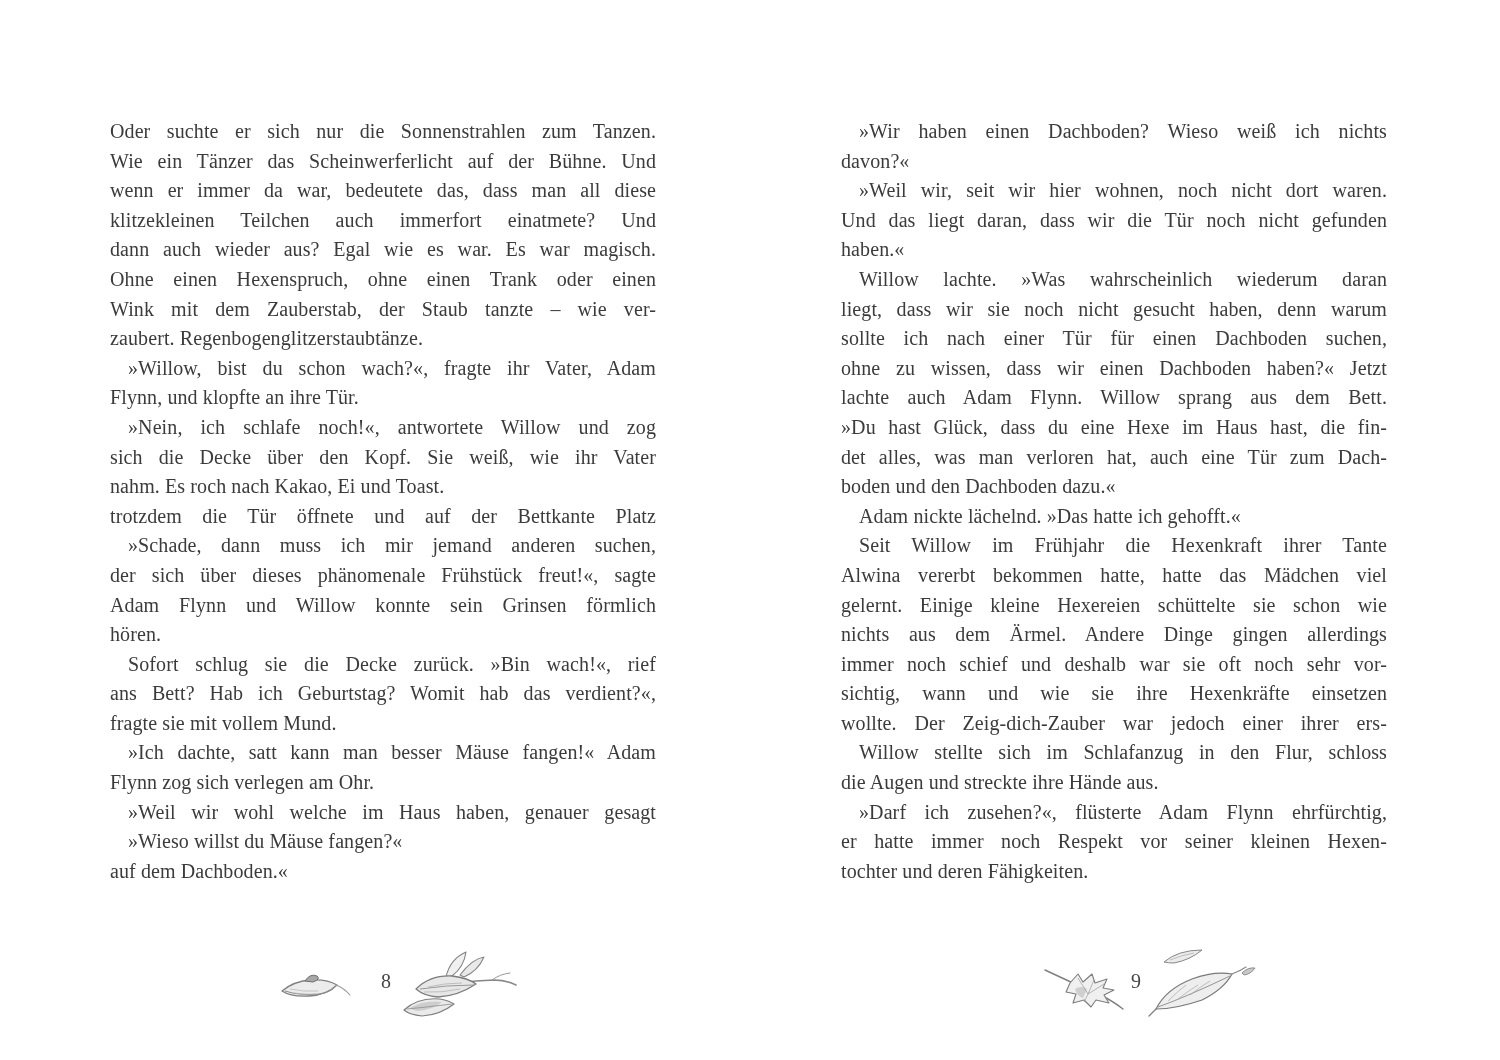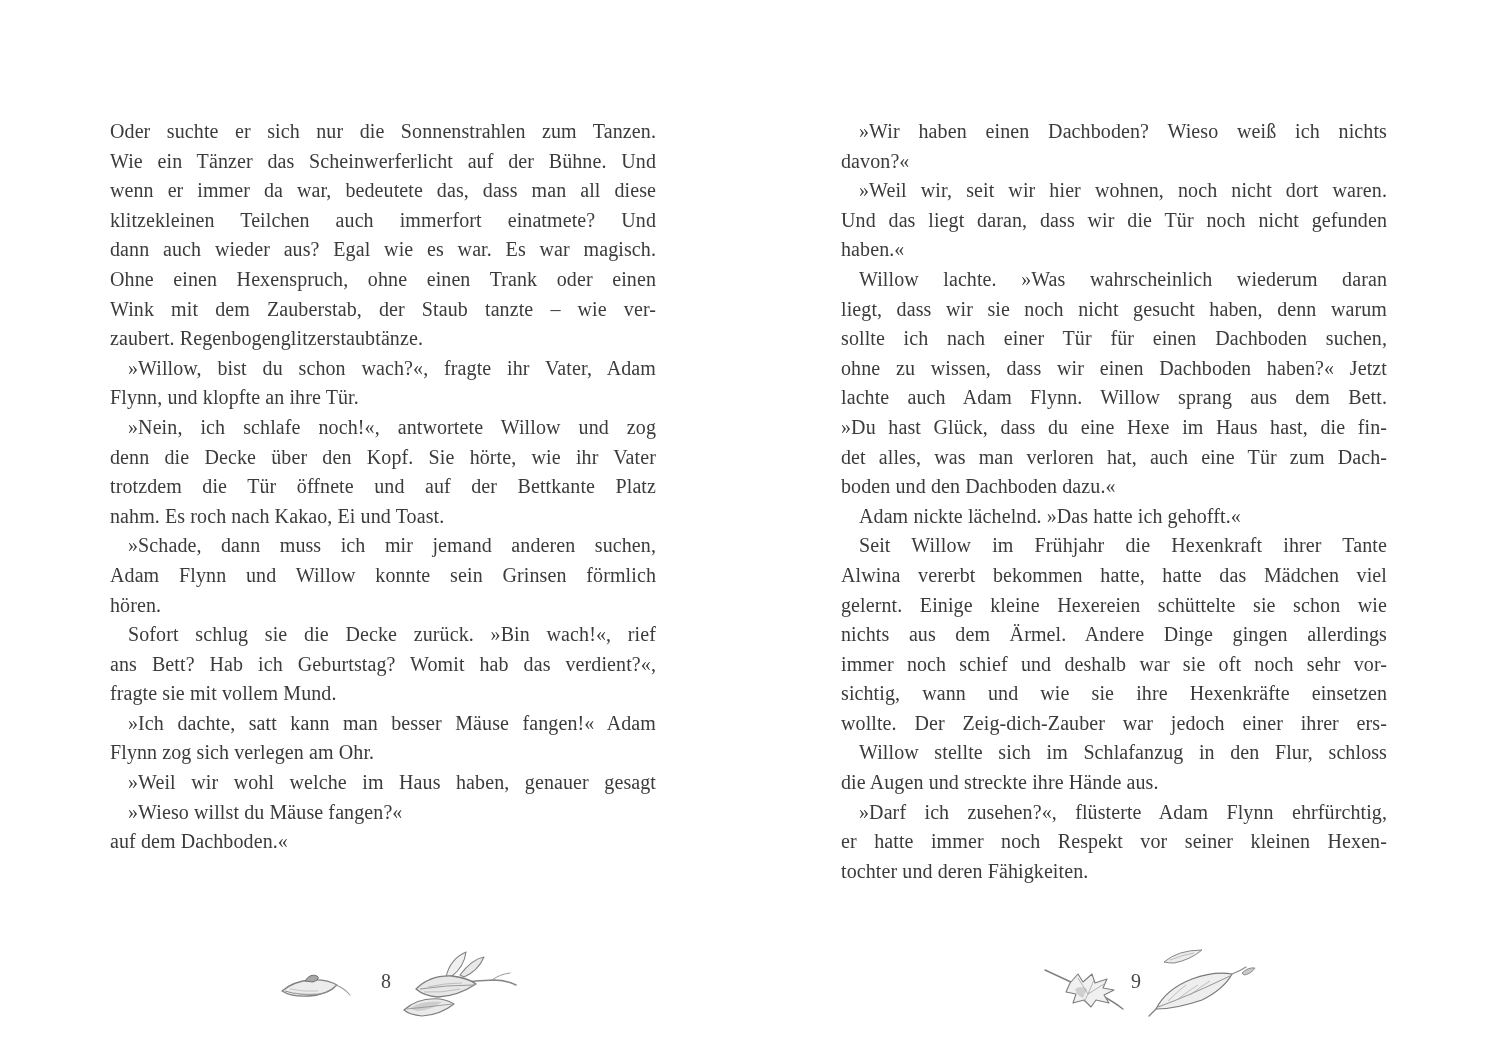--- a/index.html
+++ b/index.html
@@ -66,24 +66,25 @@
         <div class="line">Wie ein Tänzer das Scheinwerferlicht auf der Bühne. Und</div>
         <div class="line">wenn er immer da war, bedeutete das, dass man all diese</div>
         <div class="line">klitzekleinen Teilchen auch immerfort einatmete? Und</div>
         <div class="line">dann auch wieder aus? Egal wie es war. Es war magisch.</div>
         <div class="line">Ohne einen Hexenspruch, ohne einen Trank oder einen</div>
         <div class="line">Wink mit dem Zauberstab, der Staub tanzte – wie ver-</div>
         <div class="line para-end">zaubert. Regenbogenglitzerstaubtänze.</div>
         <div class="line indent">»Willow, bist du schon wach?«, fragte ihr Vater, Adam</div>
         <div class="line para-end">Flynn, und klopfte an ihre Tür.</div>
         <div class="line indent">»Nein, ich schlafe noch!«, antwortete Willow und zog</div>
-        <div class="line">denn die Decke über den Kopf. Sie hörte, wie ihr Vater</div>
+        <div class="line">sich die Decke über den Kopf. Sie weiß, wie ihr Vater</div>
+        <div class="line para-end">nahm. Es roch nach Kakao, Ei und Toast.</div>
         <div class="line">trotzdem die Tür öffnete und auf der Bettkante Platz</div>
-        <div class="line para-end">nahm. Es roch nach Kakao, Ei und Toast.</div>
         <div class="line indent">»Schade, dann muss ich mir jemand anderen suchen,</div>
+        <div class="line">der sich über dieses phänomenale Frühstück freut!«, sagte</div>
         <div class="line">Adam Flynn und Willow konnte sein Grinsen förmlich</div>
         <div class="line para-end">hören.</div>
         <div class="line indent">Sofort schlug sie die Decke zurück. »Bin wach!«, rief</div>
         <div class="line">ans Bett? Hab ich Geburtstag? Womit hab das verdient?«,</div>
         <div class="line para-end">fragte sie mit vollem Mund.</div>
         <div class="line indent">»Ich dachte, satt kann man besser Mäuse fangen!« Adam</div>
         <div class="line para-end">Flynn zog sich verlegen am Ohr.</div>
         <div class="line indent">»Weil wir wohl welche im Haus haben, genauer gesagt</div>
         <div class="line para-end indent">»Wieso willst du Mäuse fangen?«</div>
         <div class="line para-end">auf dem Dachboden.«</div>

